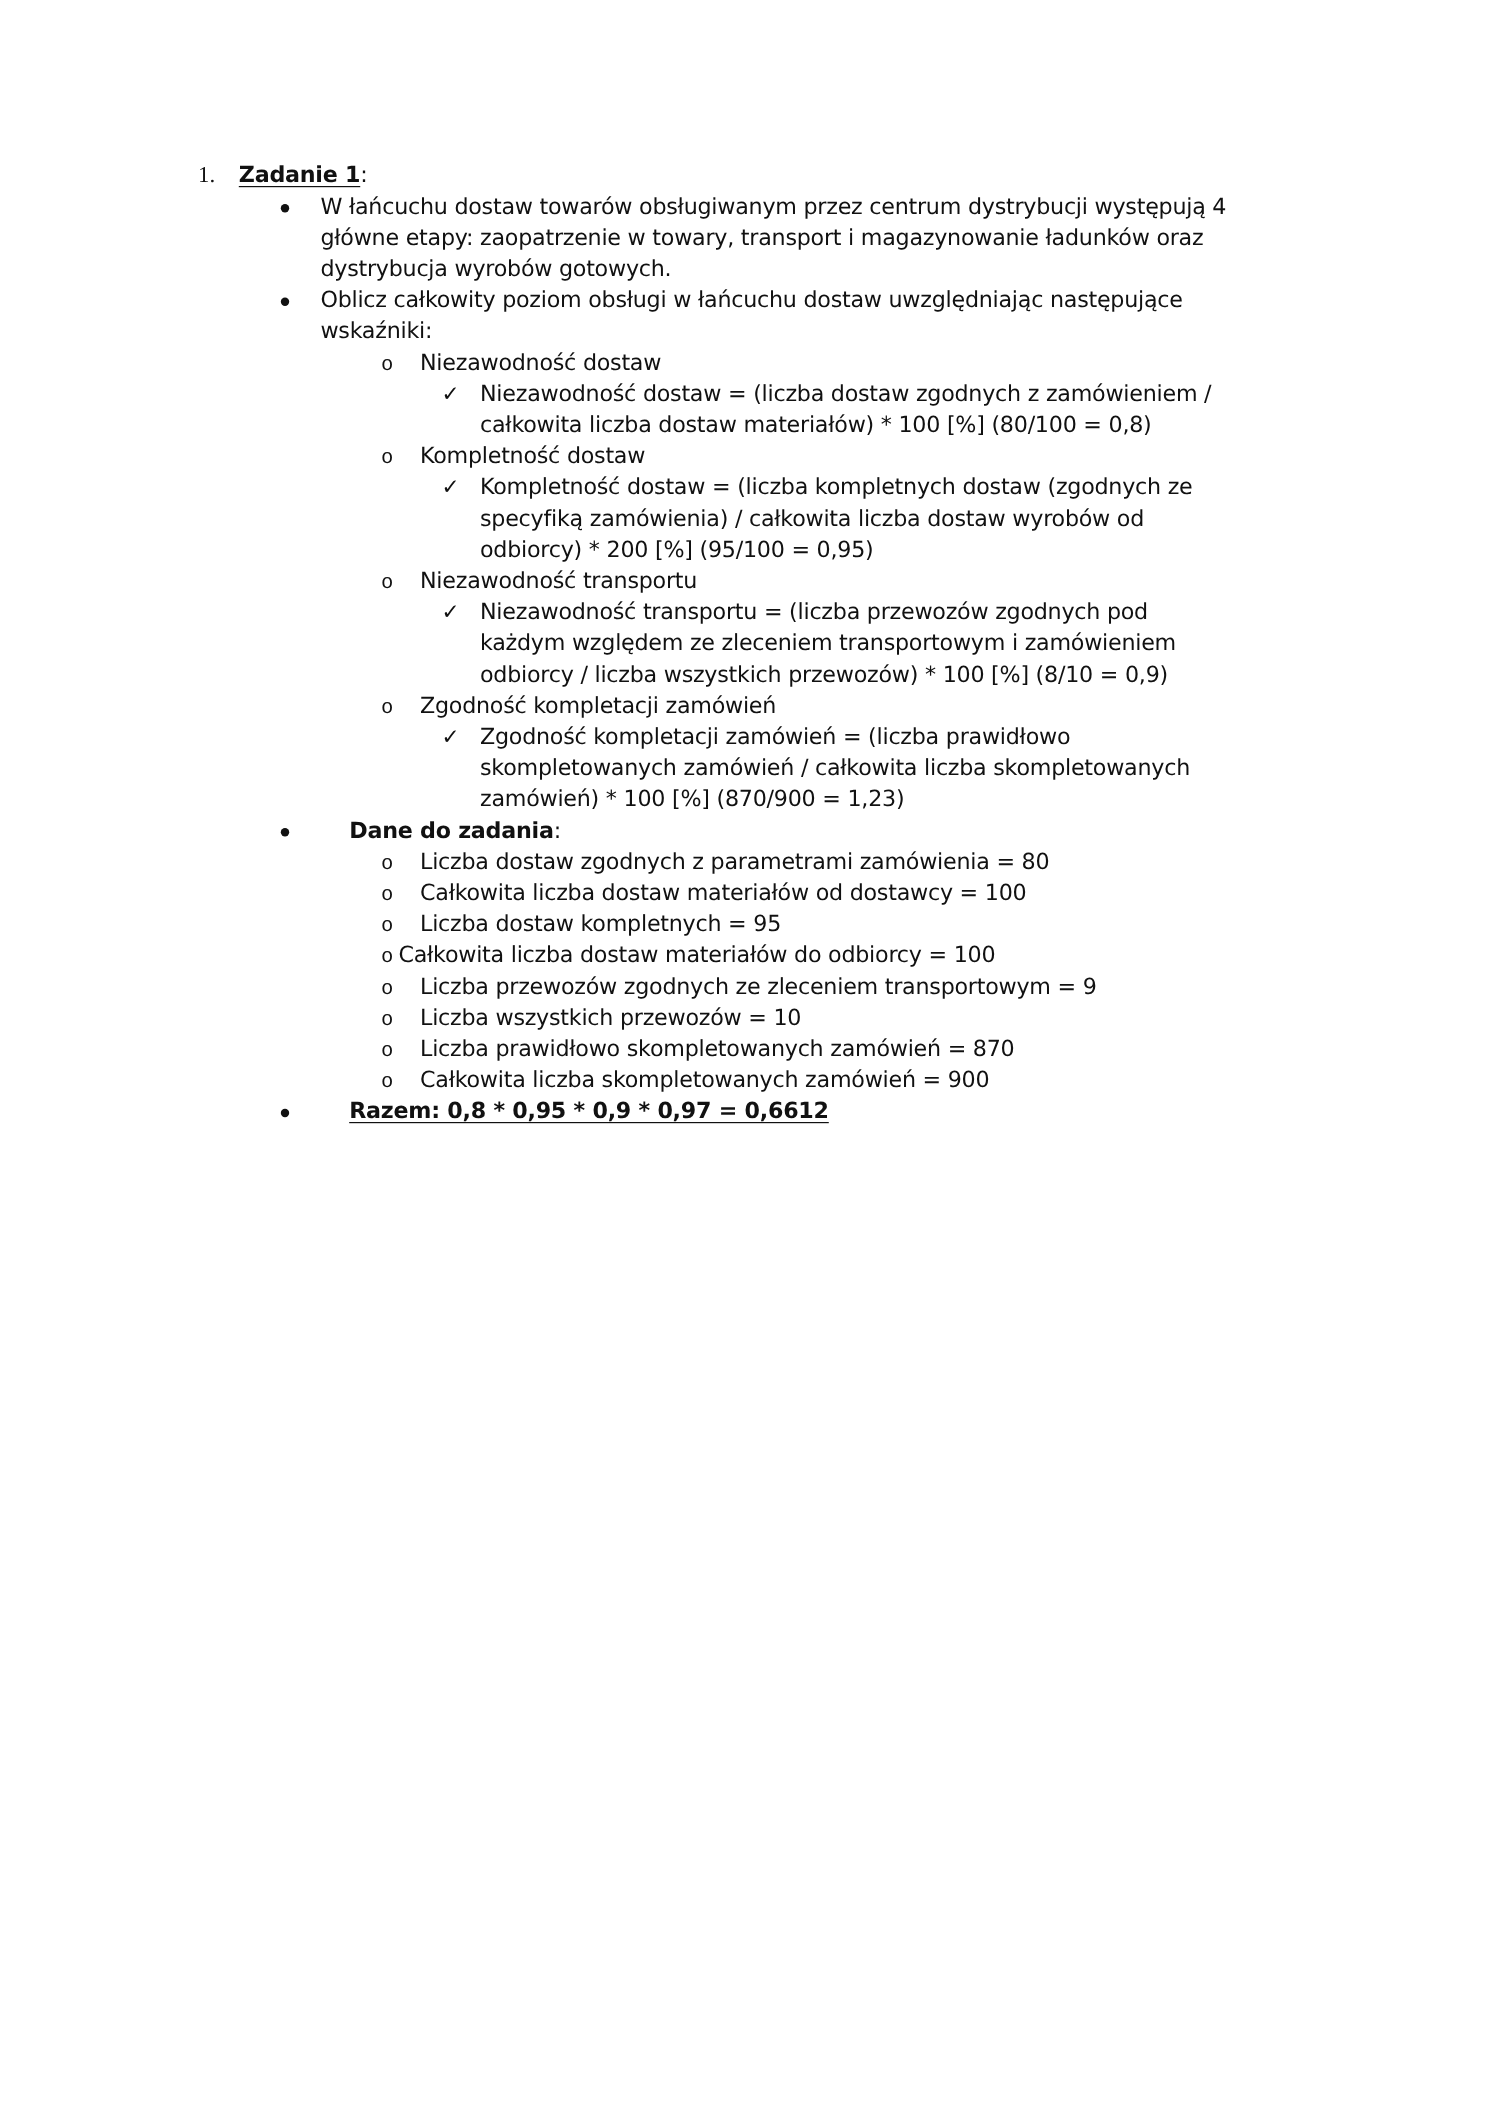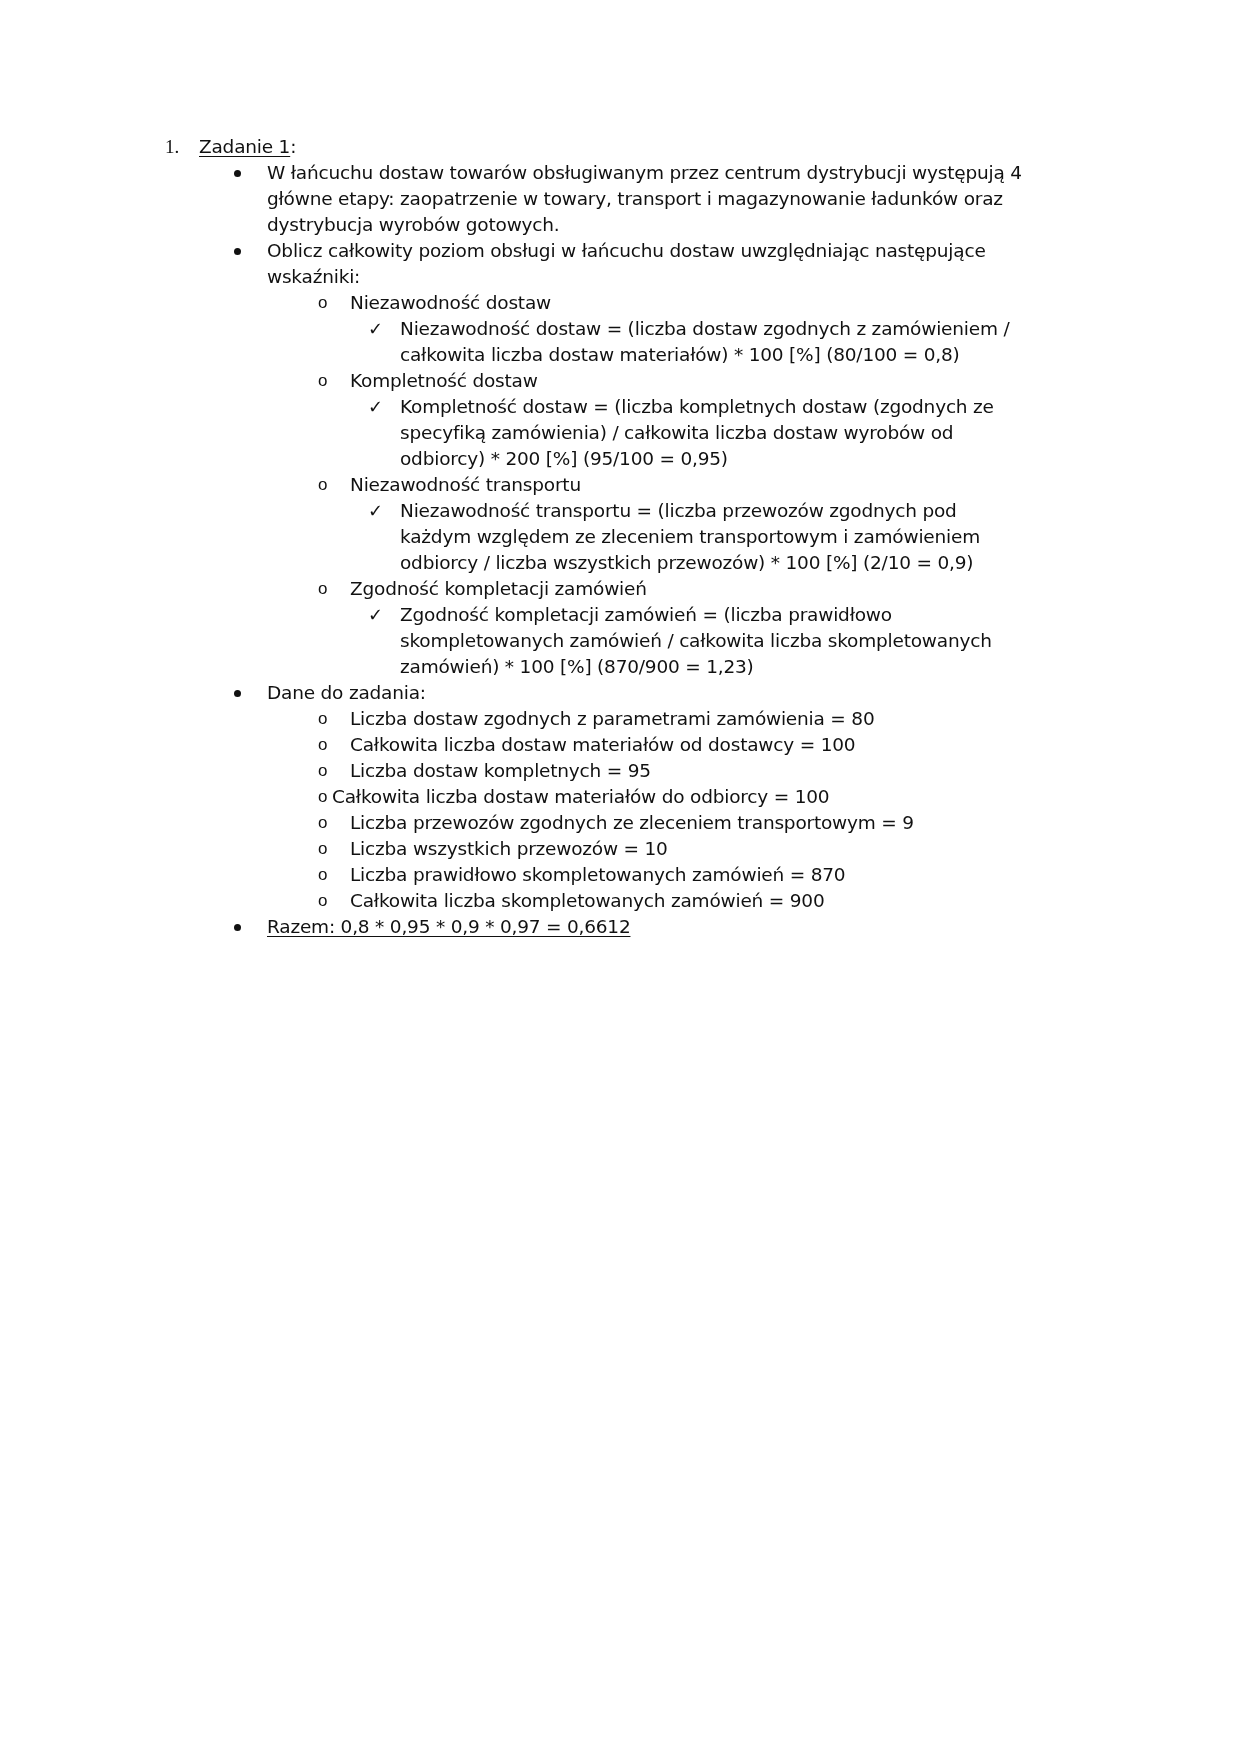--- a/index.html
+++ b/index.html
@@ -30,28 +30,29 @@
       white-space: nowrap;
       letter-spacing: -0.2px;
     }
     .num {
       position: absolute;
       font-family: "Liberation Serif", serif;
       font-size: 19px;
       line-height: 26px;
     }
     .heading {
-      font-weight: normal;
+      font-weight: bold;
     }
     .u {
       text-decoration: underline;
       text-underline-offset: 3px;
     }
     .b {
-      font-weight: normal;
+      font-weight: bold;
+      margin-left: 24px;
     }
     .bullet-dot {
       position: absolute;
       width: 7px;
       height: 7px;
       border-radius: 50%;
       background: #111111;
     }
     .circle-marker {
       position: absolute;
@@ -94,21 +95,21 @@
   <span class="check" style="left:368px; top:394px;">✓</span>
   <span class="line" style="left:400px; top:420px;">specyfiką zamówienia) / całkowita liczba dostaw wyrobów od</span>
   <span class="line" style="left:400px; top:394px;">Kompletność dostaw = (liczba kompletnych dostaw (zgodnych ze</span>
   <span class="line" style="left:400px; top:446px;">odbiorcy) * 200 [%] (95/100 = 0,95)</span>
 
   <span class="circle-marker" style="left:318px; top:472px;">o</span>
   <span class="line" style="left:350px; top:472px;">Niezawodność transportu</span>
   <span class="check" style="left:368px; top:498px;">✓</span>
   <span class="line" style="left:400px; top:498px;">Niezawodność transportu = (liczba przewozów zgodnych pod</span>
   <span class="line" style="left:400px; top:524px;">każdym względem ze zleceniem transportowym i zamówieniem</span>
-  <span class="line" style="left:400px; top:550px;">odbiorcy / liczba wszystkich przewozów) * 100 [%] (2/10 = 0,9)</span>
+  <span class="line" style="left:400px; top:550px;">odbiorcy / liczba wszystkich przewozów) * 100 [%] (8/10 = 0,9)</span>
 
   <span class="circle-marker" style="left:318px; top:576px;">o</span>
   <span class="line" style="left:350px; top:576px;">Zgodność kompletacji zamówień</span>
   <span class="check" style="left:368px; top:602px;">✓</span>
   <span class="line" style="left:400px; top:602px;">Zgodność kompletacji zamówień = (liczba prawidłowo</span>
   <span class="line" style="left:400px; top:628px;">skompletowanych zamówień / całkowita liczba skompletowanych</span>
   <span class="line" style="left:400px; top:654px;">zamówień) * 100 [%] (870/900 = 1,23)</span>
 
   <span class="bullet-dot" style="left:234px; top:690px;"></span>
   <span class="line" style="left:267px; top:680px;"><span class="b">Dane do zadania</span><span>:</span></span>

